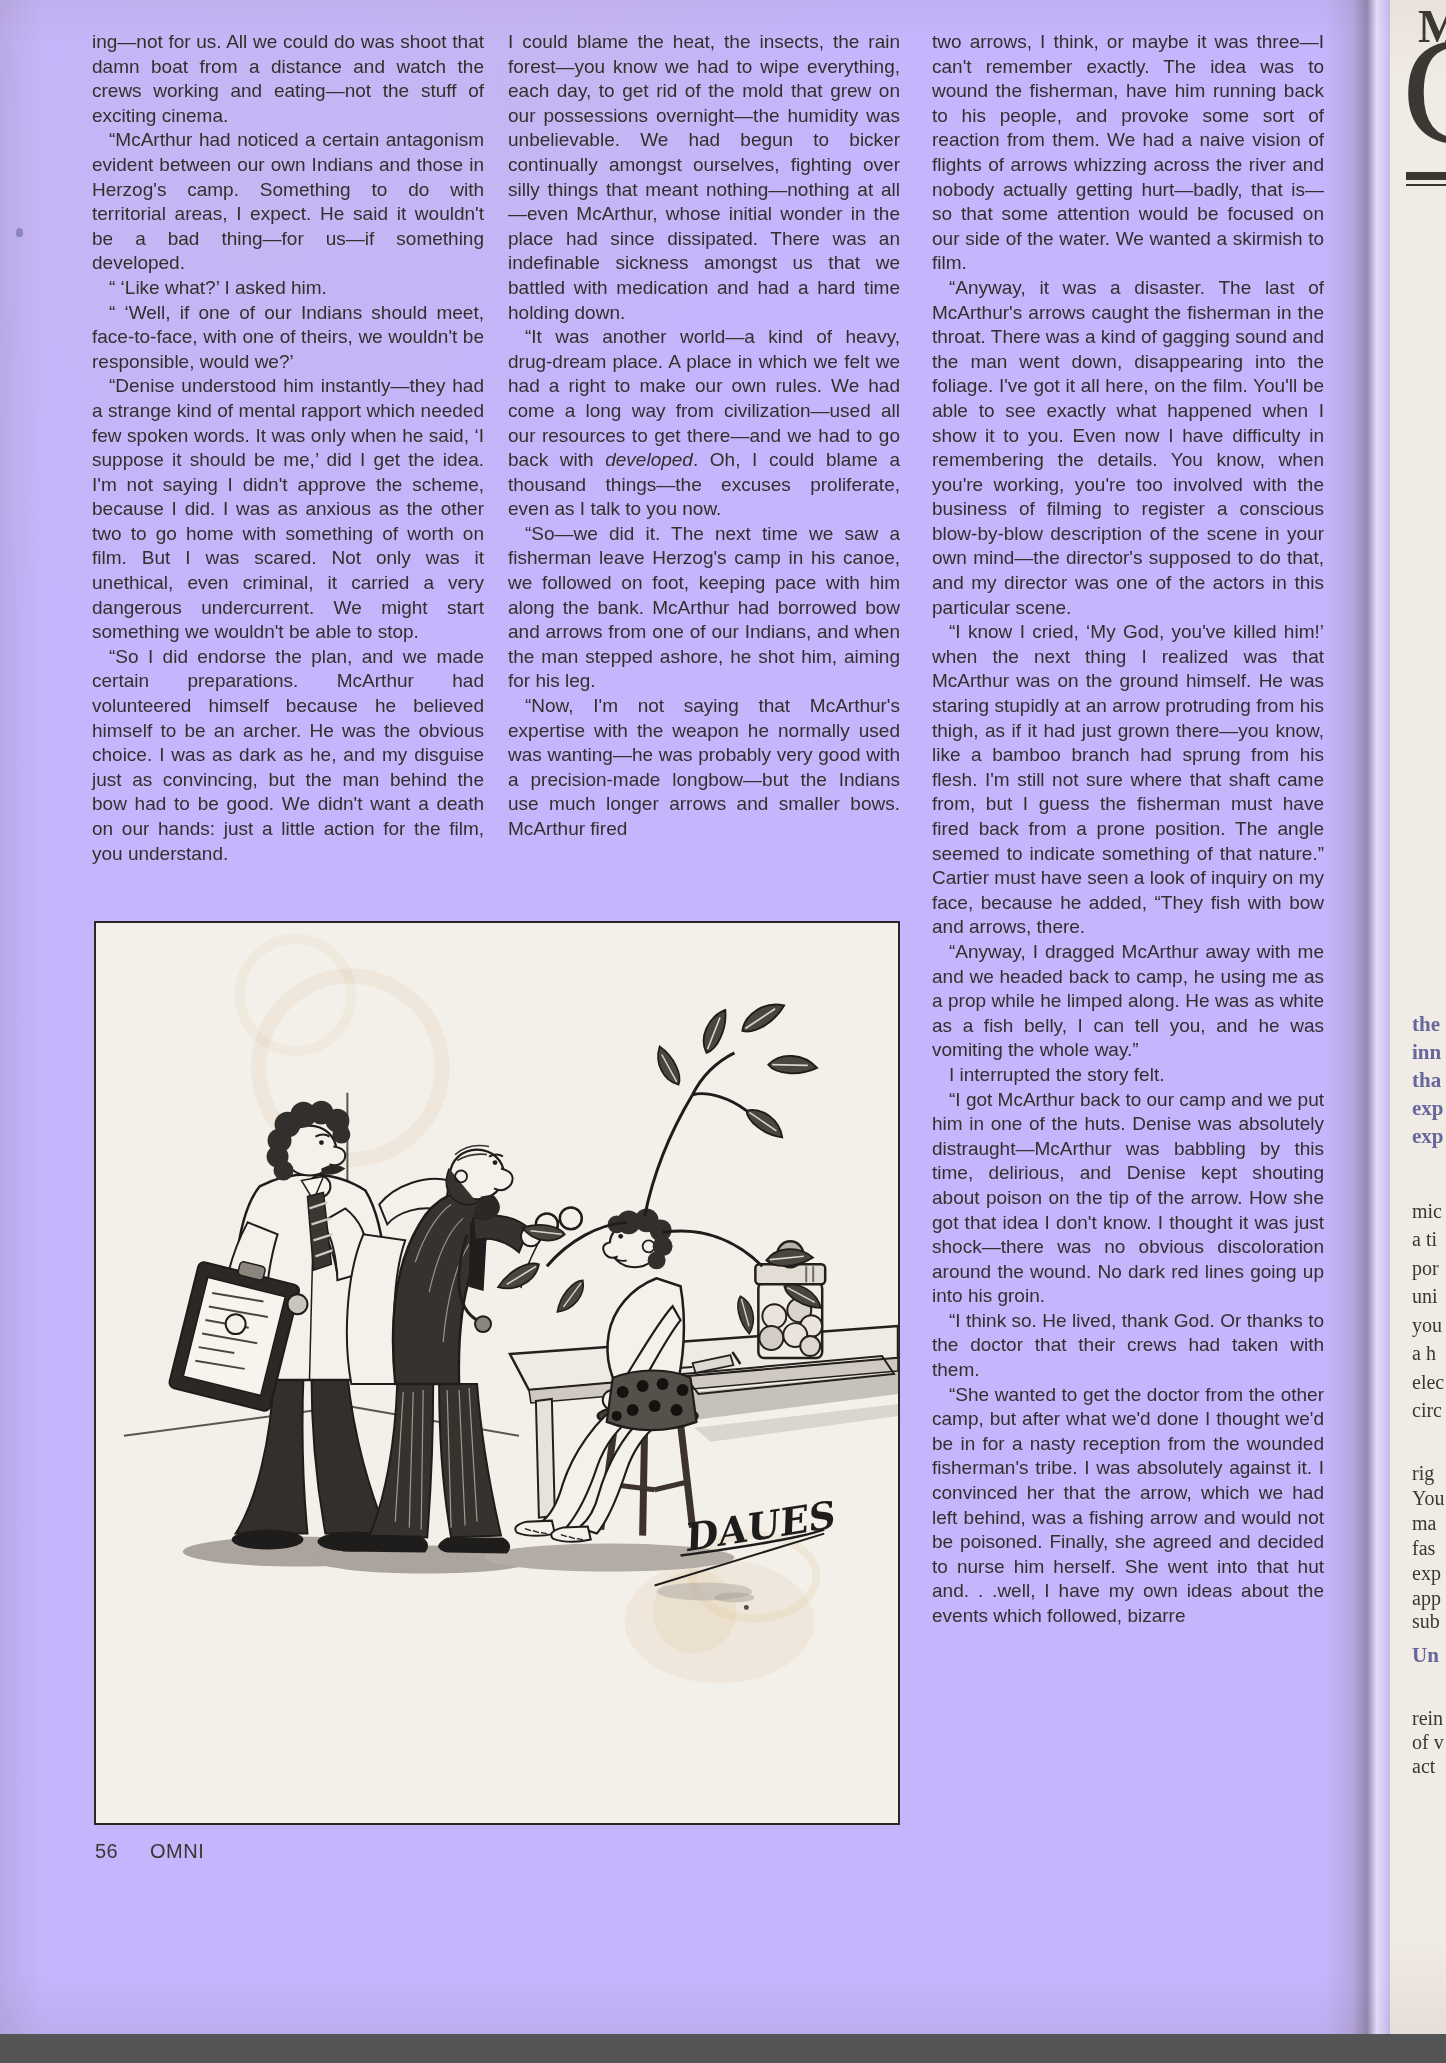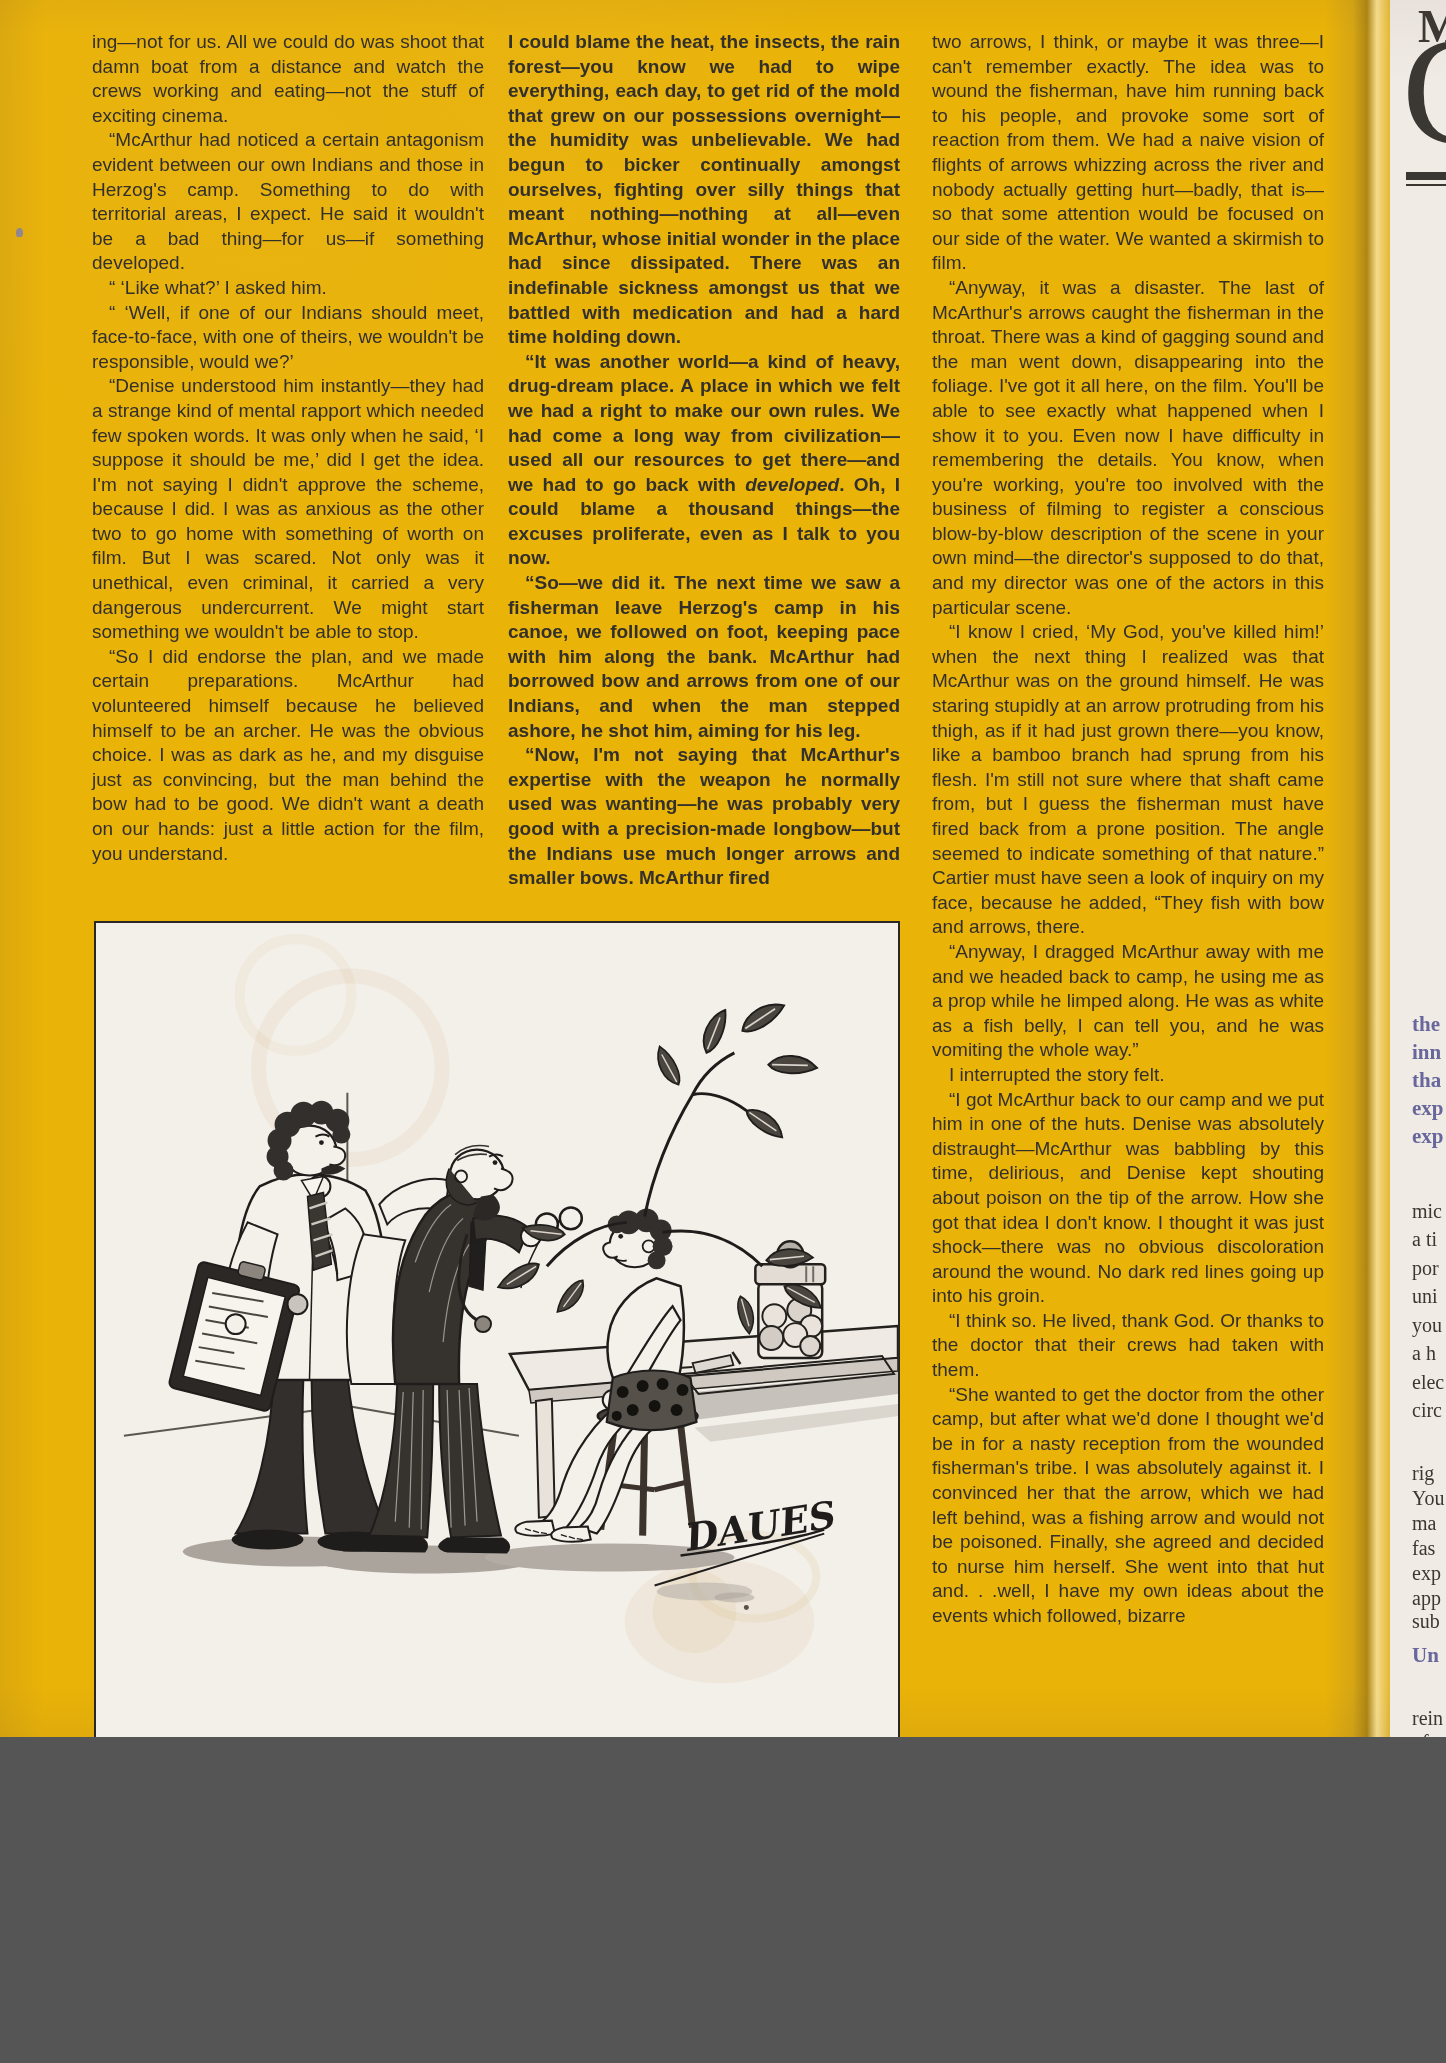--- a/index.html
+++ b/index.html
@@ -1,39 +1,39 @@
 <!DOCTYPE html>
 <html><head>
 <meta charset="utf-8">
 <style>
   html,body{margin:0;padding:0;background:#555;}
   #page{
-    position:relative; width:1446px; height:1737px; overflow:hidden;
-    background:#eab308;
+    position:relative; width:1446px; height:2034px; overflow:hidden;
+    background:#c4b5fd;
     font-family:"Liberation Sans", sans-serif;
     color:#33302c;
   }
   
   #page::before{
     content:""; position:absolute; inset:0; pointer-events:none;
     background:
       radial-gradient(circle at 18% 10%, rgba(214,186,120,0.08), transparent 22%),
       radial-gradient(circle at 42% 3%, rgba(214,186,120,0.07), transparent 12%),
       linear-gradient(to right, rgba(90,70,55,0.10), rgba(90,70,55,0) 3%),
       linear-gradient(to bottom, rgba(90,70,55,0.05), rgba(90,70,55,0) 2%),
       linear-gradient(to top, rgba(90,70,55,0.07), rgba(90,70,55,0) 3%);
   }
   .col{
     position:absolute; top:30px; width:392px;
     font-size:19px; line-height:24.6px; text-align:justify;
   }
   .col p{margin:0; padding:0;}
   .col p.ind{text-indent:17px;}
   #col1{left:92px;}
-  #col2{left:508px;font-weight:bold;}
+  #col2{left:508px;}
   #col3{left:932px;}
 
   #cartoon-frame{
     position:absolute; left:94px; top:921px; width:806px; height:904px;
     background:#f3efe9; border:2px solid #2a2724; box-sizing:border-box;
   }
   #cartoon-frame svg{display:block; width:100%; height:100%;}
 
   #footer{
     position:absolute; left:95px; top:1840px; font-size:20px; color:#3a3733;

